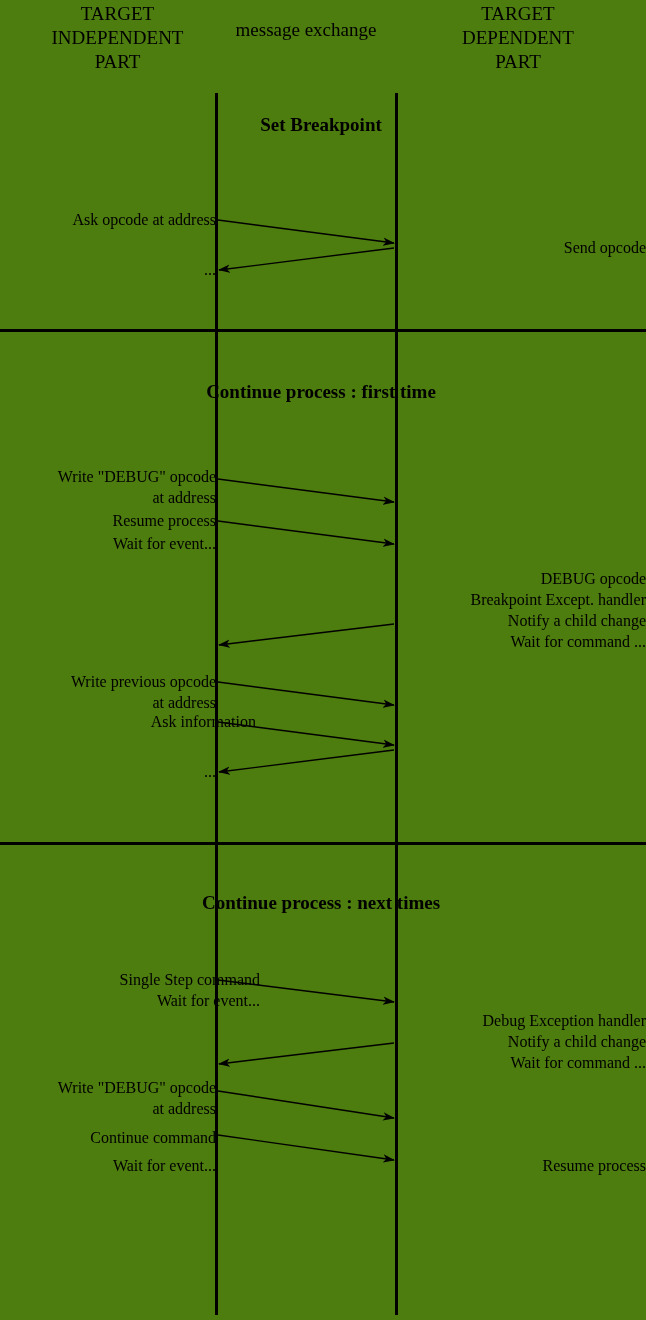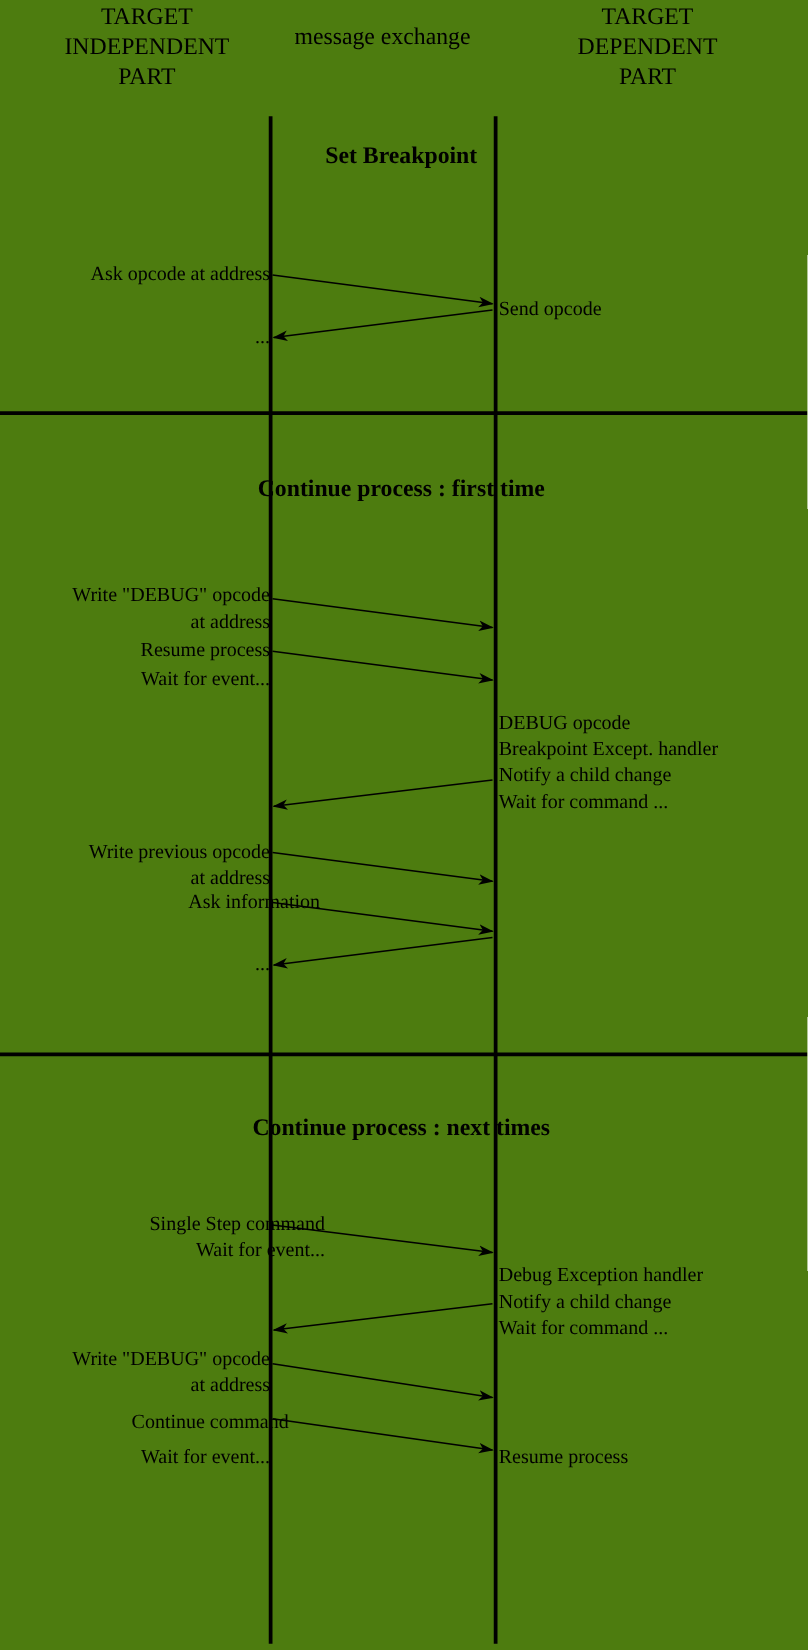--- a/index.html
+++ b/index.html
@@ -60,21 +60,21 @@
   #title-1 { left: 146px; top: 381px; width: 350px; }
   #title-2 { left: 146px; top: 892px; width: 350px; }
 
   .lbl {
     position: absolute;
     font-size: 16px;
     line-height: 21px;
     white-space: pre-line;
   }
   .lbl-left  { text-align: right;  width: 216px; left: 0; padding-right: 1px; }
-  .lbl-right { text-align: left;   left: 399px;  width: 247px; }
+  .lbl-right { text-align: right;   left: 399px;  width: 247px; }
 
   svg#arrows {
     position: absolute;
     left: 0;
     top: 0;
     width: 646px;
     height: 1320px;
     pointer-events: none;
   }
 </style>
@@ -141,17 +141,17 @@
   <div class="lbl lbl-left" style="top:711px;padding-left:40px;">Ask information</div>
   <div class="lbl lbl-left" style="top:761px;">...</div>
 
   <div class="lbl lbl-left" style="top:969px;padding-left:44px;">Single Step command
 Wait for event...</div>
   <div class="lbl lbl-right" style="top:1010px;">Debug Exception handler
 Notify a child change
 Wait for command ...</div>
   <div class="lbl lbl-left" style="top:1077px;">Write "DEBUG" opcode
 at address</div>
-  <div class="lbl lbl-left" style="top:1127px;padding-left:15px;">Continue command</div>
+  <div class="lbl lbl-left" style="top:1127px;">Continue command</div>
   <div class="lbl lbl-left" style="top:1155px;">Wait for event...</div>
   <div class="lbl lbl-right" style="top:1155px;">Resume process</div>
 
 </div>
 
 </body></html>

